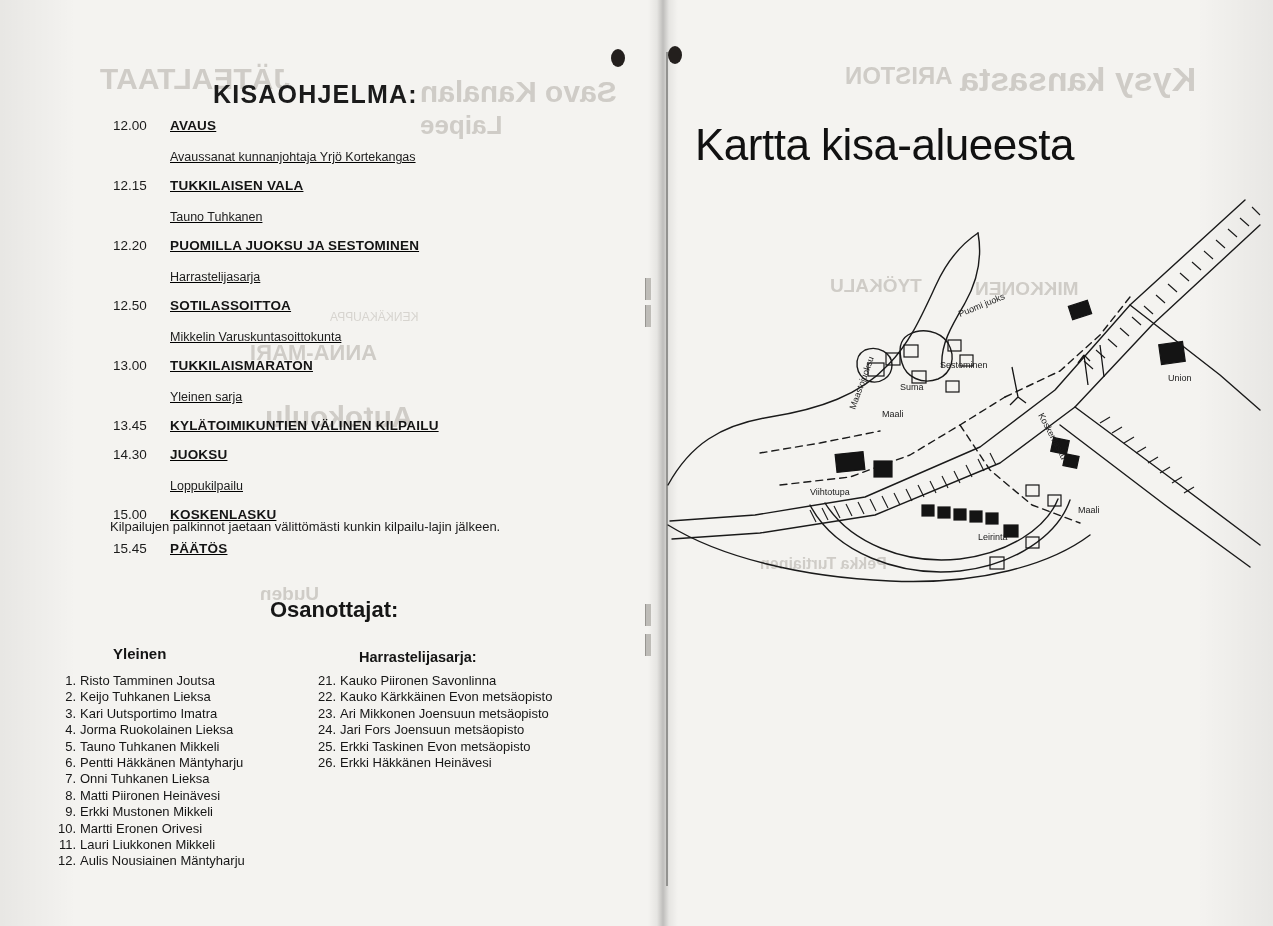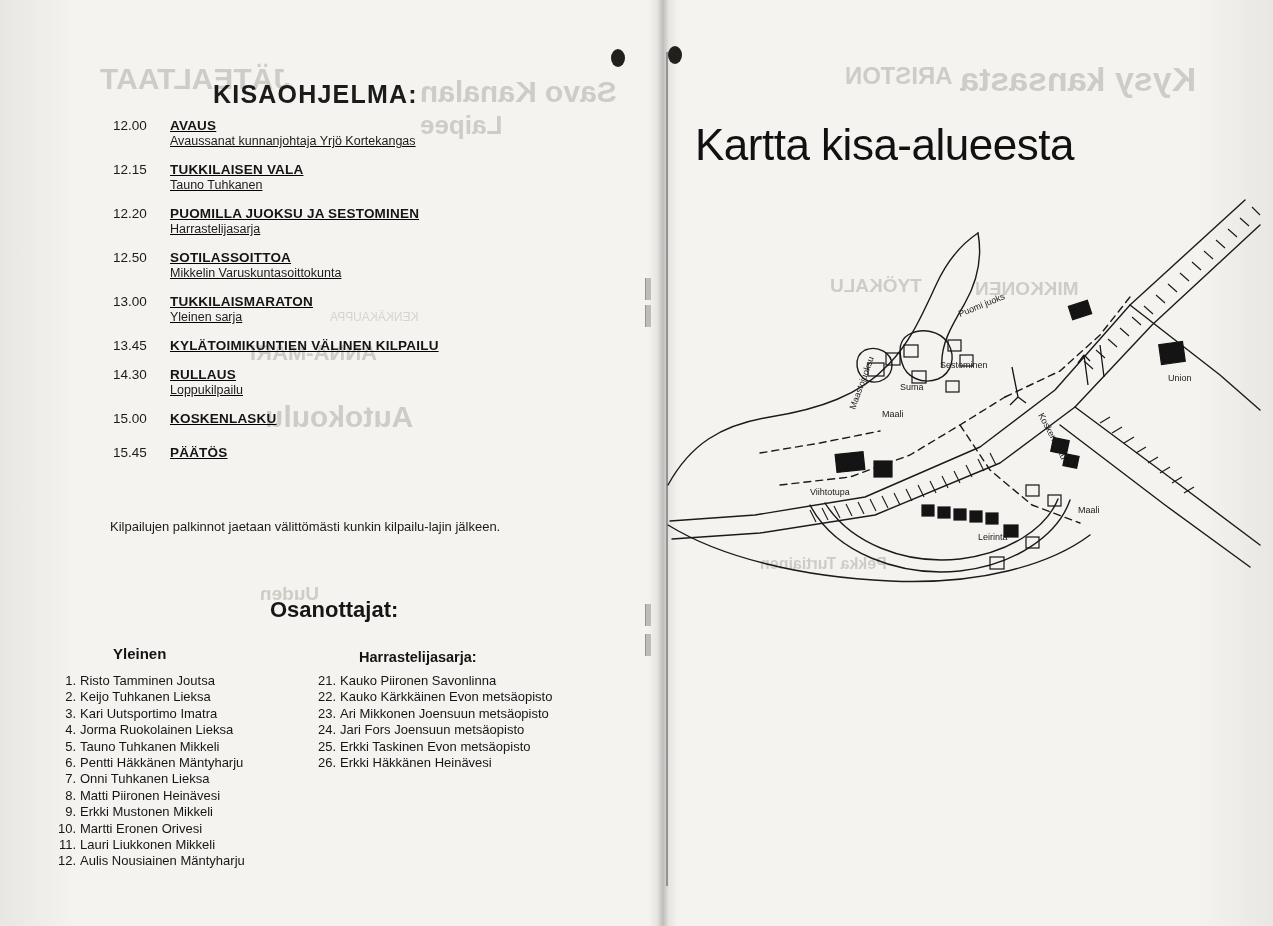--- a/index.html
+++ b/index.html
@@ -107,21 +107,21 @@
   .sched-body { margin-left: 57px; text-decoration: underline; }
   .sched-name {
     font-size: 13.5px;
     font-weight: bold;
     letter-spacing: .2px;
     color: #141414;
   }
   .sched-sub {
     font-size: 12.5px;
     color: #1b1b1b;
-    margin-top: 1px;
+    margin-top: 17px;
   }
   .note {
     position: absolute;
     left: 110px; top: 519px;
     width: 460px;
     font-size: 13px;
     line-height: 15.5px;
     color: #1b1b1b;
   }
   .part-title {
@@ -254,21 +254,21 @@
       </div>
       <div class="sched-row">
         <div class="sched-time">13.45</div>
         <div class="sched-body">
           <div class="sched-name">KYLÄTOIMIKUNTIEN VÄLINEN KILPAILU</div>
         </div>
       </div>
       <div class="sched-row">
         <div class="sched-time">14.30</div>
         <div class="sched-body">
-          <div class="sched-name">RULLAUS</div>
+          <div class="sched-name">JUOKSU</div>
           <div class="sched-sub">Loppukilpailu</div>
         </div>
       </div>
       <div class="sched-row" style="margin-bottom:19px;">
         <div class="sched-time">15.00</div>
         <div class="sched-body">
           <div class="sched-name">KOSKENLASKU</div>
         </div>
       </div>
       <div class="sched-row">

